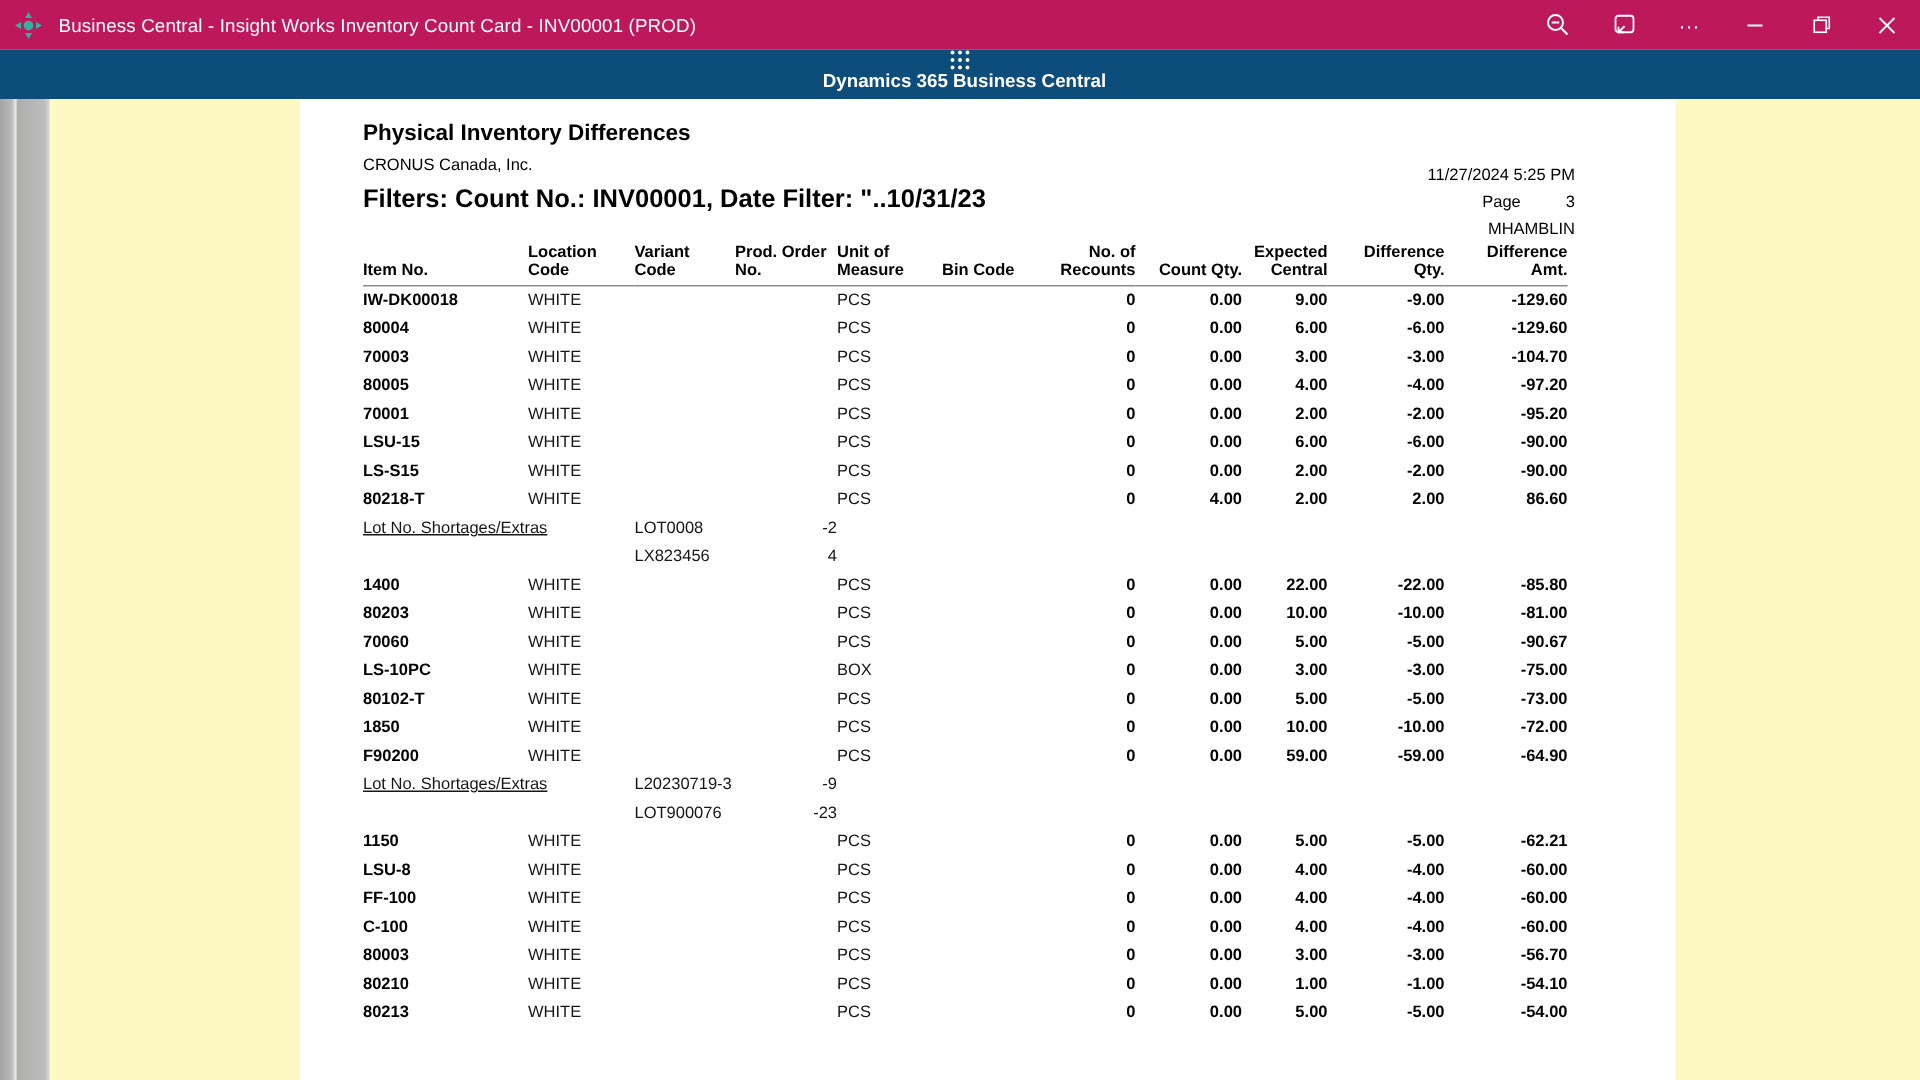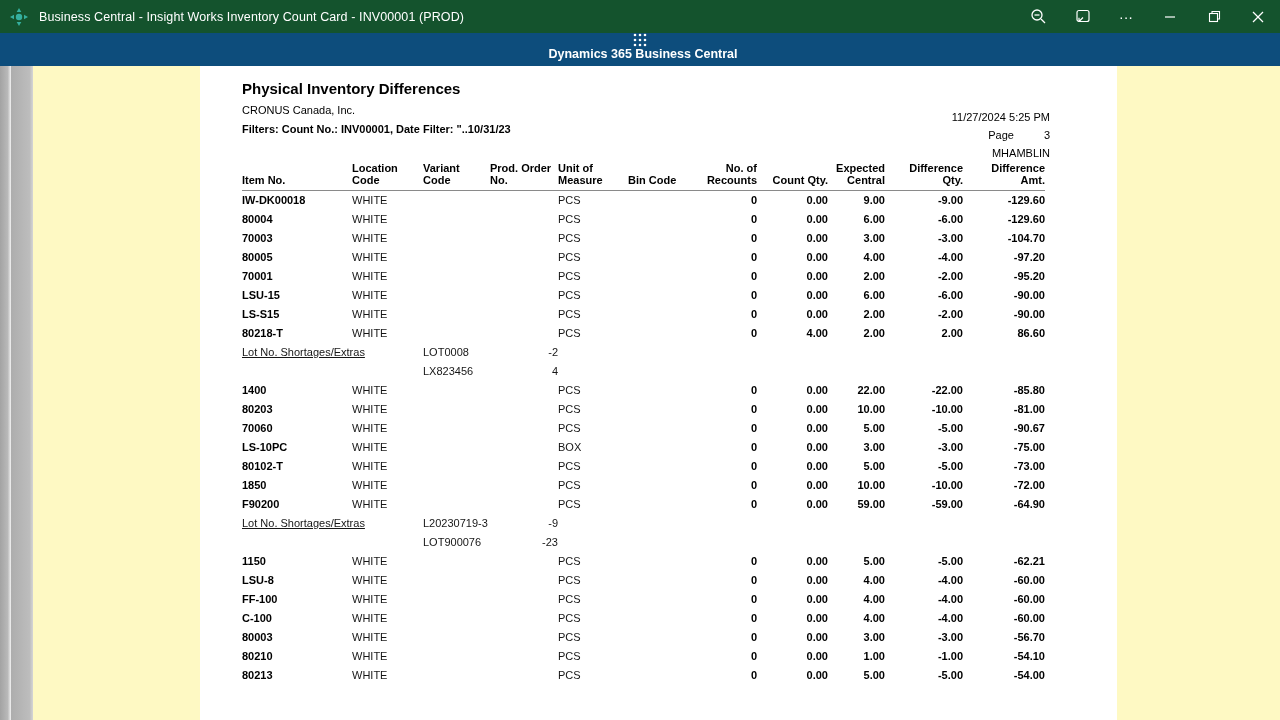--- a/index.html
+++ b/index.html
@@ -5,21 +5,21 @@
   html,body{margin:0;padding:0;}
   body{
     width:1280px;height:720px;position:relative;overflow:hidden;
     background:#e6e6e6;
     font-family:"Liberation Sans","DejaVu Sans",sans-serif;
     -webkit-font-smoothing:antialiased;
   }
   
   .titlebar{
     position:absolute;top:0;left:0;right:0;height:33px;
-    background:#14532d;color:#fff;display:flex;align-items:center;
+    background:#be185d;color:#fff;display:flex;align-items:center;
   }
   .tb-appicon{width:20px;height:20px;margin:0 10px 0 9px;flex:0 0 auto;}
   .tb-title{font-size:12.5px;letter-spacing:.1px;white-space:nowrap;}
   .tb-right{margin-left:auto;display:flex;height:100%;}
   .tb-btn{width:44px;height:33px;display:flex;align-items:center;justify-content:center;color:#fff;cursor:default;}
   .tb-btn svg{display:block;}
   .glyph{font-size:14px;line-height:1;}
   
   .navbar{
     position:absolute;top:33px;left:0;right:0;height:33px;
@@ -45,21 +45,21 @@
   .viewer{position:absolute;top:66px;left:0;right:0;bottom:0;background:#fef9c3;}
   .rail-a{position:absolute;top:0;bottom:0;left:0;width:11px;
     background:linear-gradient(90deg,#a3a3a3,#b9b9b9 70%,#f2f2f2);}
   .rail-b{position:absolute;top:0;bottom:0;left:11px;width:22px;
     background:linear-gradient(90deg,#adadad,#bdbdbd 85%,#d6d6d6);}
   .page{position:absolute;top:0;left:200px;width:917px;bottom:-40px;background:#fff;}
   
   .r-head{position:absolute;top:14px;left:42px;right:67px;color:#000;}
   .r-title{font-size:15px;font-weight:700;margin:0 0 7px 0;}
   .r-company{font-size:11px;margin:0 0 7px 0;}
-  .r-filters{font-size:11px;font-weight:700;margin:0;}
+  .r-filters{font-size:17px;font-weight:700;margin:0;}
   .r-meta{position:absolute;top:2px;right:0;font-size:11px;text-align:right;line-height:18px;margin-top:26px;}
   .r-pageline{display:flex;justify-content:flex-end;}
   .r-pageline .pl{margin-right:30px;}
   
   table.report{
     position:absolute;top:96px;left:42px;width:803px;
     border-collapse:collapse;table-layout:fixed;font-size:11px;color:#000;
   }
   table.report th{
     vertical-align:bottom;font-weight:700;padding:0 0 4px 0;

